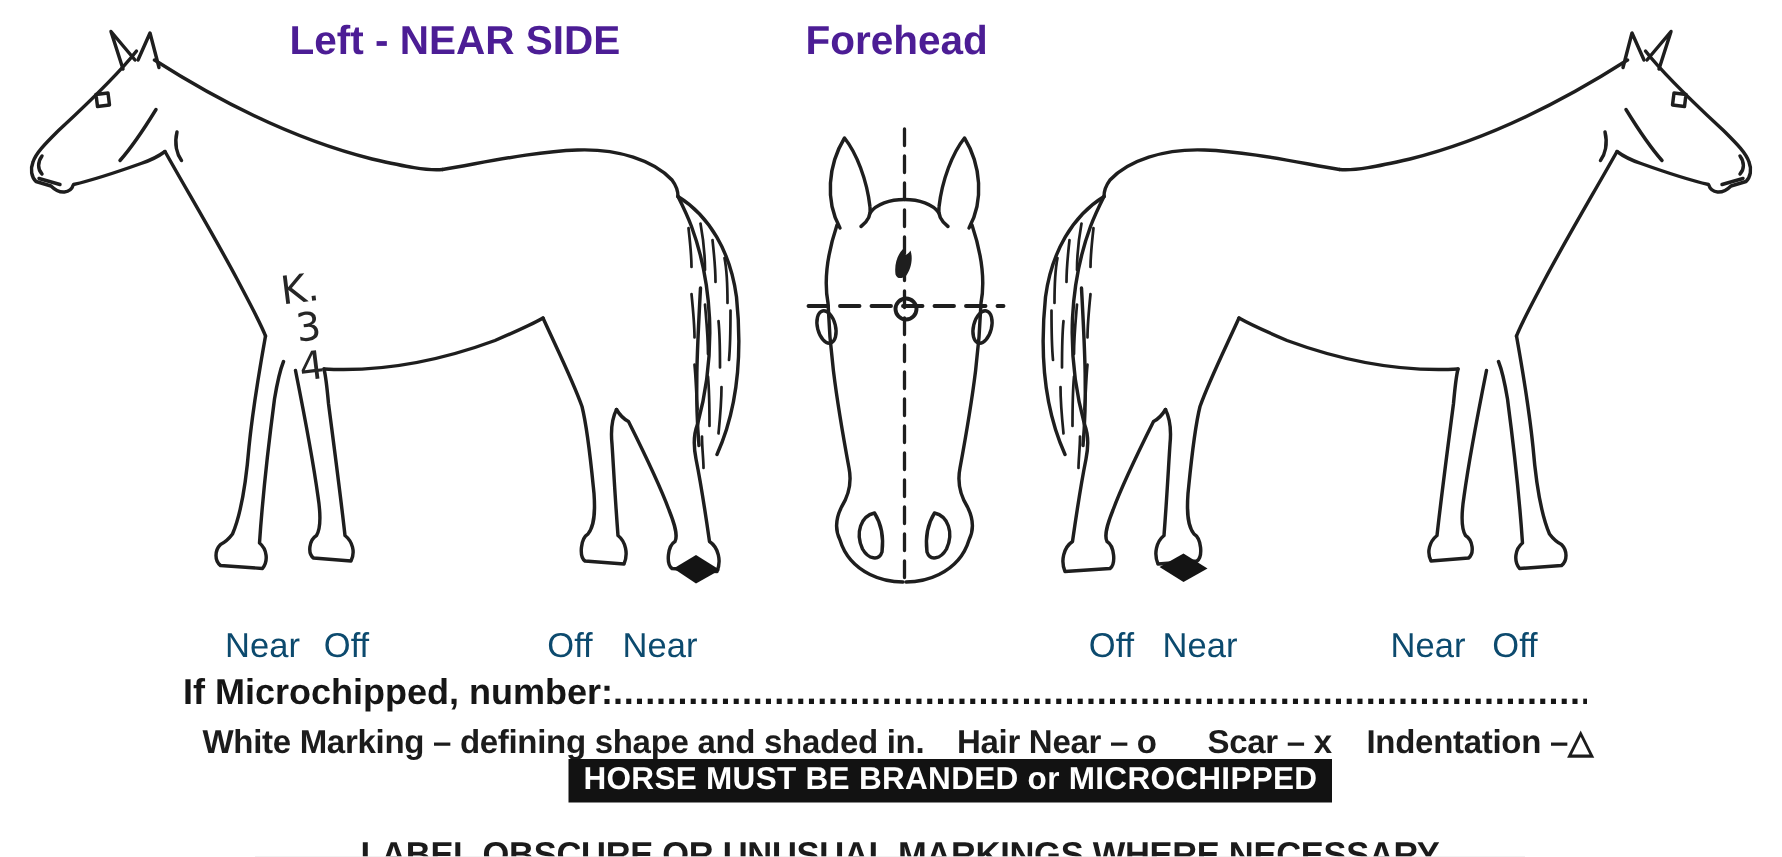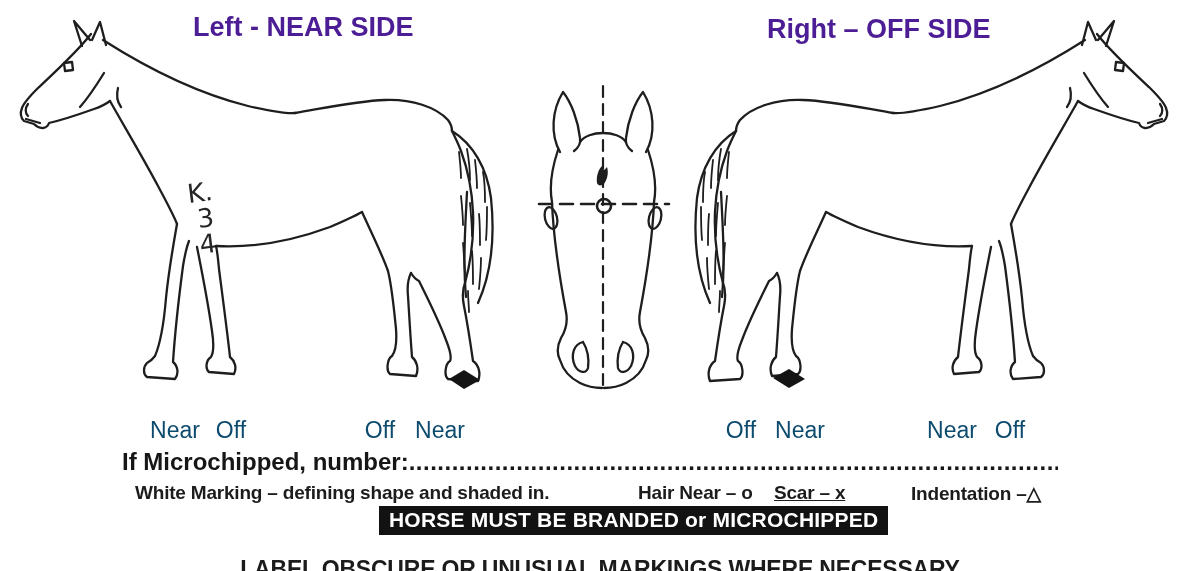--- a/index.html
+++ b/index.html
@@ -13,21 +13,21 @@
   }
   .art{position:absolute;left:0;top:0;width:1188px;height:571px;}
   .abs{position:absolute;white-space:nowrap;}
   .title{font-weight:bold;font-size:27px;color:#4c1d95;letter-spacing:0px;}
   .leg{font-size:23px;color:#0c4a6e;transform:translateX(-50%);}
   .chip-row{
     left:122px;top:447px;width:936px;overflow:hidden;
     font-weight:bold;font-size:24px;color:#161616;line-height:30px;
   }
   .chip-dots{letter-spacing:0.5px;}
-  .legend{font-weight:bold;font-size:19px;color:#1c1c1c;letter-spacing:-0.2px;top:482px;}
+  .legend{font-weight:bold;font-size:22px;color:#1c1c1c;letter-spacing:-0.2px;top:482px;}
   .banner{
     left:363px;top:506px;background:#121212;color:#ffffff;
     font-weight:bold;font-size:21px;letter-spacing:0.2px;padding:2px 10px 3px 10px;margin-left:16px;
   }
   .footer{
     left:600px;top:536px;transform:translateX(-50%);
     font-weight:bold;font-size:23px;color:#1b1b1b;letter-spacing:-0.2px;margin-top:20px;
   }
   .brand-text{
     font-family:"DejaVu Sans", sans-serif;
@@ -123,38 +123,38 @@
       <path d="M 583,342 C 574,344 570,355 575,366 C 579,373 586,374 588,368 C 589,360 588,350 583,342"></path>
       <path d="M 623,342 C 632,344 636,355 631,366 C 627,373 620,374 618,368 C 617,360 618,350 623,342"></path>
 
       <path d="M 597,183 C 596,175 599,169 602,166 C 602,172 605,170 607,167 C 609,173 607,180 604,184 C 601,186 598,186 597,183 Z" fill="#1e1e1e" stroke="none"></path>
 
       <circle cx="604" cy="206" r="7" stroke-width="2.6"></circle>
     </g>
   </svg>
 
   <div class="abs title" style="left:193px;top:12px;">Left - NEAR SIDE</div>
-  <div class="abs title" style="left:767px;top:14px;">Right – OFF SIDE</div>
+  <div class="abs title" style="left:537px;top:12px;">Forehead</div>
 
   <div class="abs leg" style="left:175px;top:417px;">Near</div>
   <div class="abs leg" style="left:231px;top:417px;">Off</div>
   <div class="abs leg" style="left:380px;top:417px;">Off</div>
   <div class="abs leg" style="left:440px;top:417px;">Near</div>
 
   <div class="abs leg" style="left:741px;top:417px;">Off</div>
   <div class="abs leg" style="left:800px;top:417px;">Near</div>
   <div class="abs leg" style="left:952px;top:417px;">Near</div>
   <div class="abs leg" style="left:1010px;top:417px;">Off</div>
 
   <div class="abs chip-row">
     <span>If Microchipped, number:</span><span class="chip-dots">..............................................................................................................</span>
   </div>
 
   <div class="abs legend" style="left:135px;">White Marking – defining shape and shaded in.</div>
   <div class="abs legend" style="left:638px;">Hair Near – o</div>
-  <div class="abs legend" style="left:774px;text-decoration:underline;">Scar – x</div>
+  <div class="abs legend" style="left:805px;">Scar – x</div>
   <div class="abs legend" style="left:878px;margin-left:33px;">Indentation –△</div>
 
   <div class="abs banner">HORSE MUST BE BRANDED or MICROCHIPPED</div>
 
   <div class="abs footer">LABEL OBSCURE OR UNUSUAL MARKINGS WHERE NECESSARY</div>
 
 </div>
 
 </body></html>

